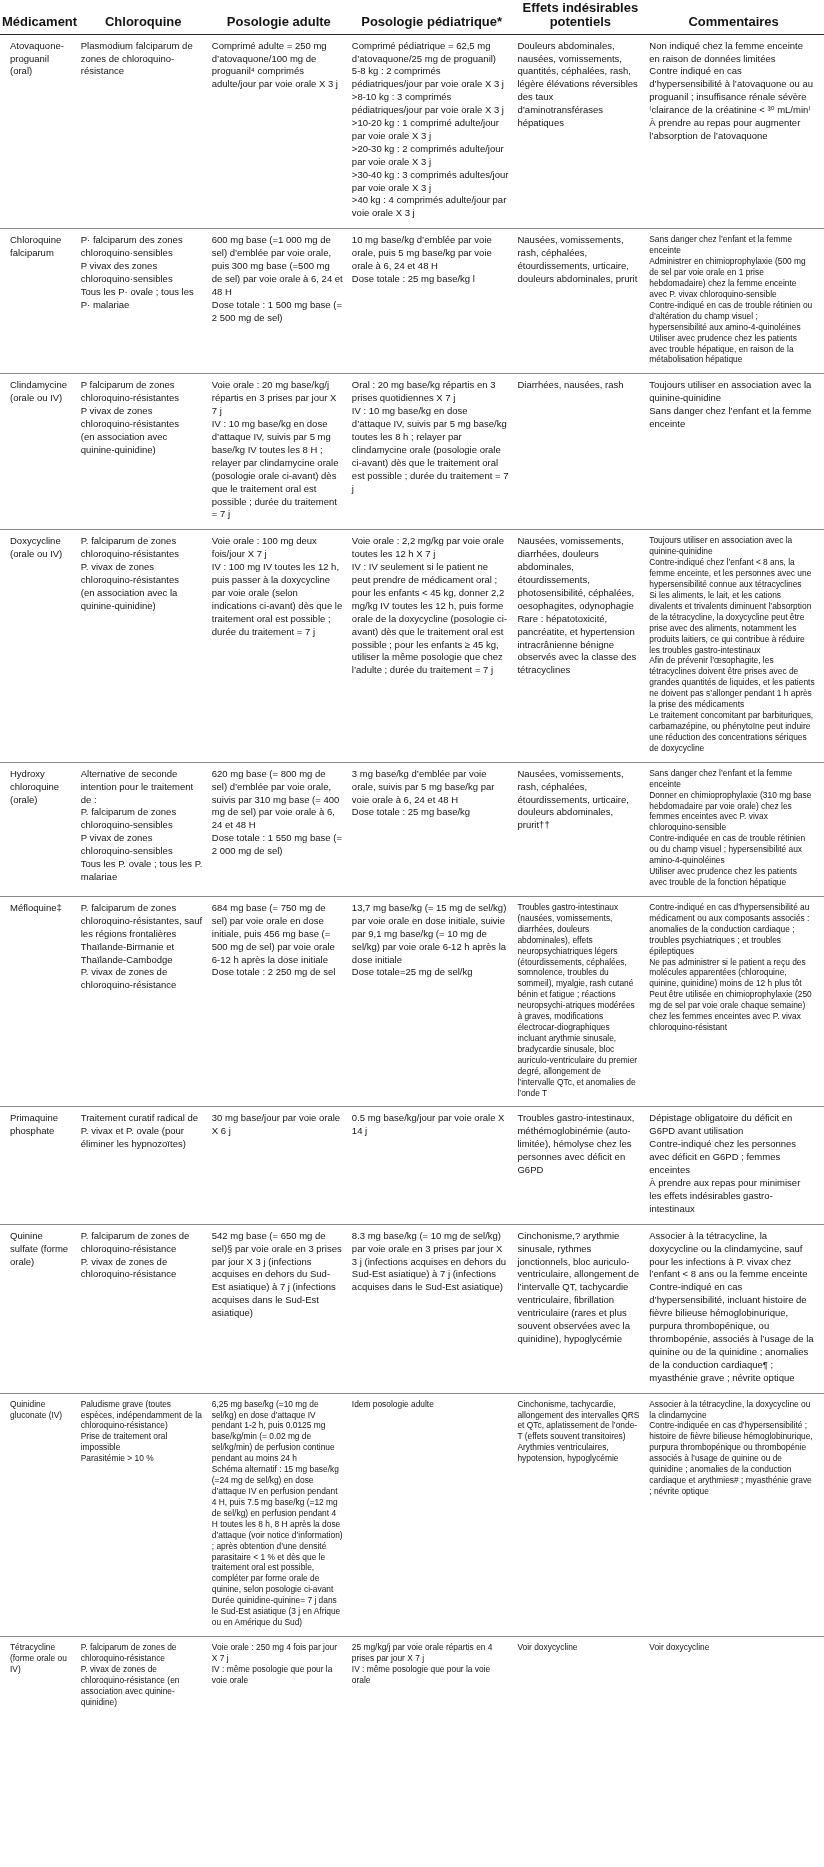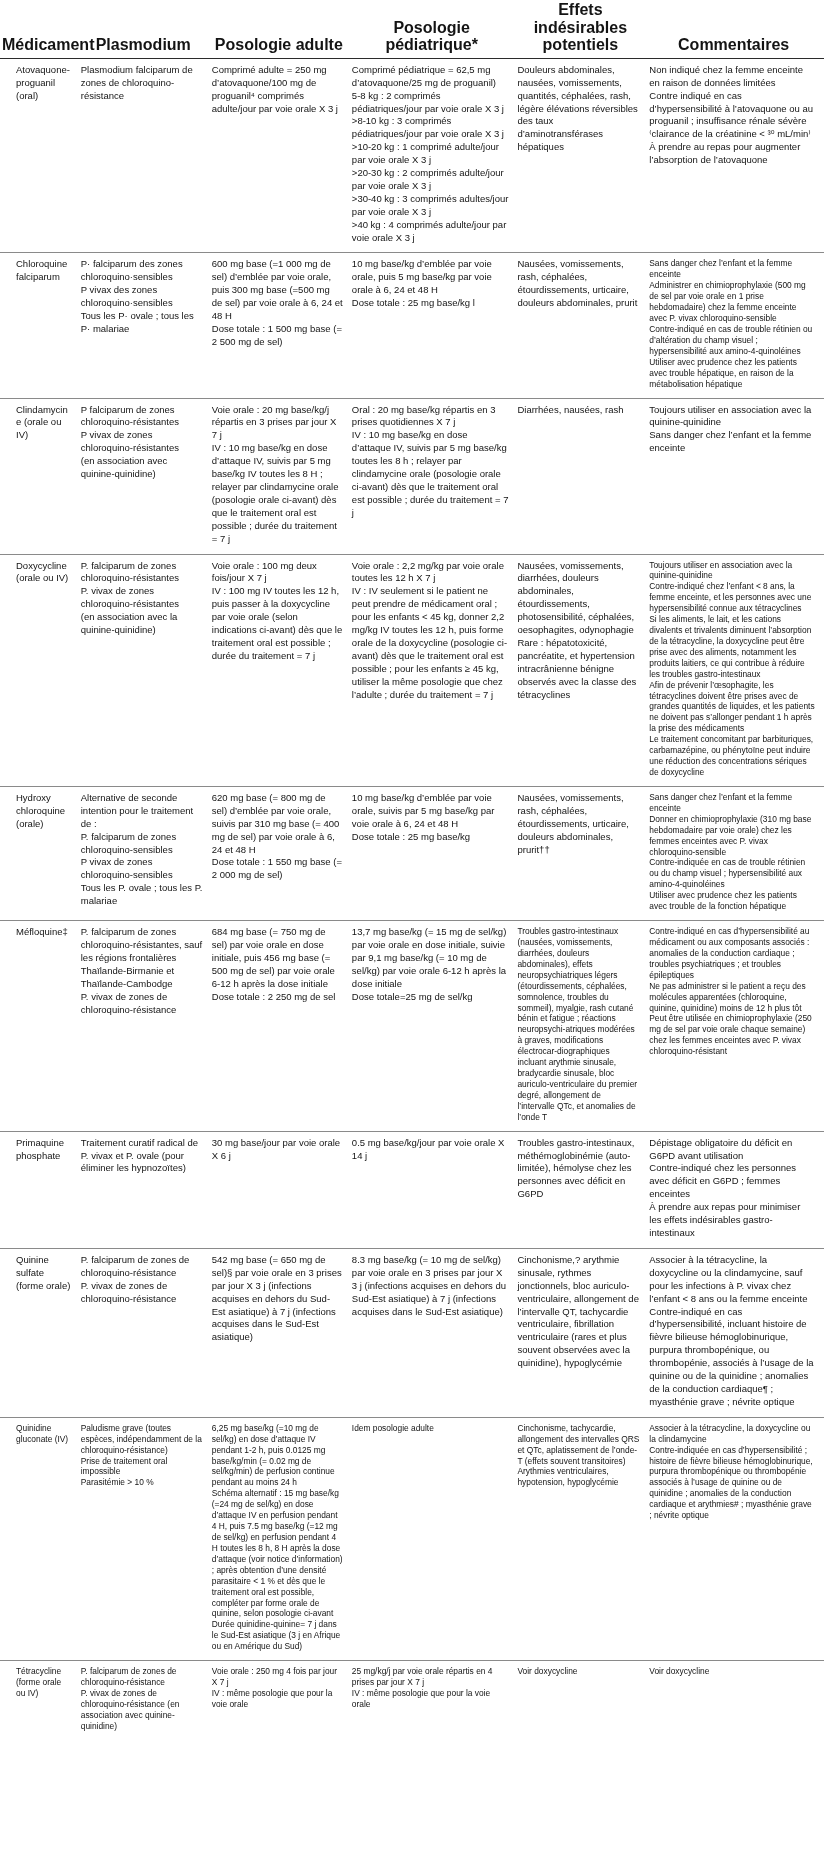--- a/index.html
+++ b/index.html
@@ -1,47 +1,47 @@
 <!DOCTYPE html>
 <html lang="fr"><head>
 <meta charset="utf-8">
 <style>
   html,body{margin:0;padding:0;background:#fff;}
   body{width:824px;font-family:"Liberation Sans","DejaVu Sans",sans-serif;color:#141414;}
   .page{width:824px;min-height:1867px;overflow:hidden;background:#fff;}
   table{width:824px;border-collapse:collapse;table-layout:fixed;}
   col.c1{width:9.8%;} col.c2{width:15.9%;} col.c3{width:17.0%;}
   col.c4{width:20.1%;} col.c5{width:16.0%;} col.c6{width:21.2%;}
-  th{font-weight:bold;font-size:16px;line-height:1.1;vertical-align:bottom;
+  th{font-weight:bold;font-size:13px;line-height:1.1;vertical-align:bottom;
      text-align:center;padding:1px 6px 4px 0;border-bottom:1.5px solid #2b2b2b;
      white-space:pre-line;}
   th.first{text-align:left;padding-left:2px;}
   td{vertical-align:top;font-size:9.5px;line-height:1.36;padding:5px 9px 8px 0;
      border-bottom:1px solid #8a8a8a;white-space:pre-line;word-wrap:break-word;}
-  td.first{padding-left:16px;margin-left:46px;}
+  td.first{padding-left:10px;margin-left:46px;}
   td.sm{font-size:8.4px;line-height:1.3;}
   tr:last-child td{border-bottom:none;}
 </style>
 </head>
 <body>
 
 <div class="page">
   <table>
     <colgroup>
       <col class="c1">
         <col class="c2">
         <col class="c3">
         <col class="c4">
         <col class="c5">
         <col class="c6">
     </colgroup>
     <thead>
       <tr>
         <th class="first">Médicament</th>
-        <th>Plasmodium</th>
+        <th>Chloroquine</th>
         <th>Posologie adulte</th>
         <th>Posologie pédiatrique*</th>
         <th>Effets indésirables
 potentiels</th>
         <th>Commentaires</th>
       </tr>
     </thead>
     <tbody>
       <tr>
         <td class="first">Atovaquone-proguanil (oral)</td>
@@ -105,21 +105,21 @@
 Le traitement concomitant par barbituriques, carbamazépine, ou phénytoïne peut induire une réduction des concentrations sériques de doxycycline</td>
       </tr>
       <tr>
         <td class="first">Hydroxy chloroquine (orale)</td>
         <td>Alternative de seconde intention pour le traitement de :
 P. falciparum de zones chloroquino-sensibles
 P vivax de zones chloroquino-sensibles
 Tous les P. ovale ; tous les P. malariae</td>
         <td>620 mg base (= 800 mg de sel) d’emblée par voie orale, suivis par 310 mg base (= 400 mg de sel) par voie orale à 6, 24 et 48 H
 Dose totale : 1 550 mg base (= 2 000 mg de sel)</td>
-        <td>10 mg base/kg d’emblée par voie orale, suivis par 5 mg base/kg par voie orale à 6, 24 et 48 H
+        <td>3 mg base/kg d’emblée par voie orale, suivis par 5 mg base/kg par voie orale à 6, 24 et 48 H
 Dose totale : 25 mg base/kg</td>
         <td>Nausées, vomissements, rash, céphalées, étourdissements, urticaire, douleurs abdominales, prurit††</td>
         <td class="sm">Sans danger chez l’enfant et la femme enceinte
 Donner en chimioprophylaxie (310 mg base hebdomadaire par voie orale) chez les femmes enceintes avec P. vivax chloroquino-sensible
 Contre-indiquée en cas de trouble rétinien ou du champ visuel ; hypersensibilité aux amino-4-quinoléines
 Utiliser avec prudence chez les patients avec trouble de la fonction hépatique</td>
       </tr>
       <tr>
         <td class="first">Méfloquine‡</td>
         <td>P. falciparum de zones chloroquino-résistantes, sauf les régions frontalières Thaïlande-Birmanie et Thaïlande-Cambodge

